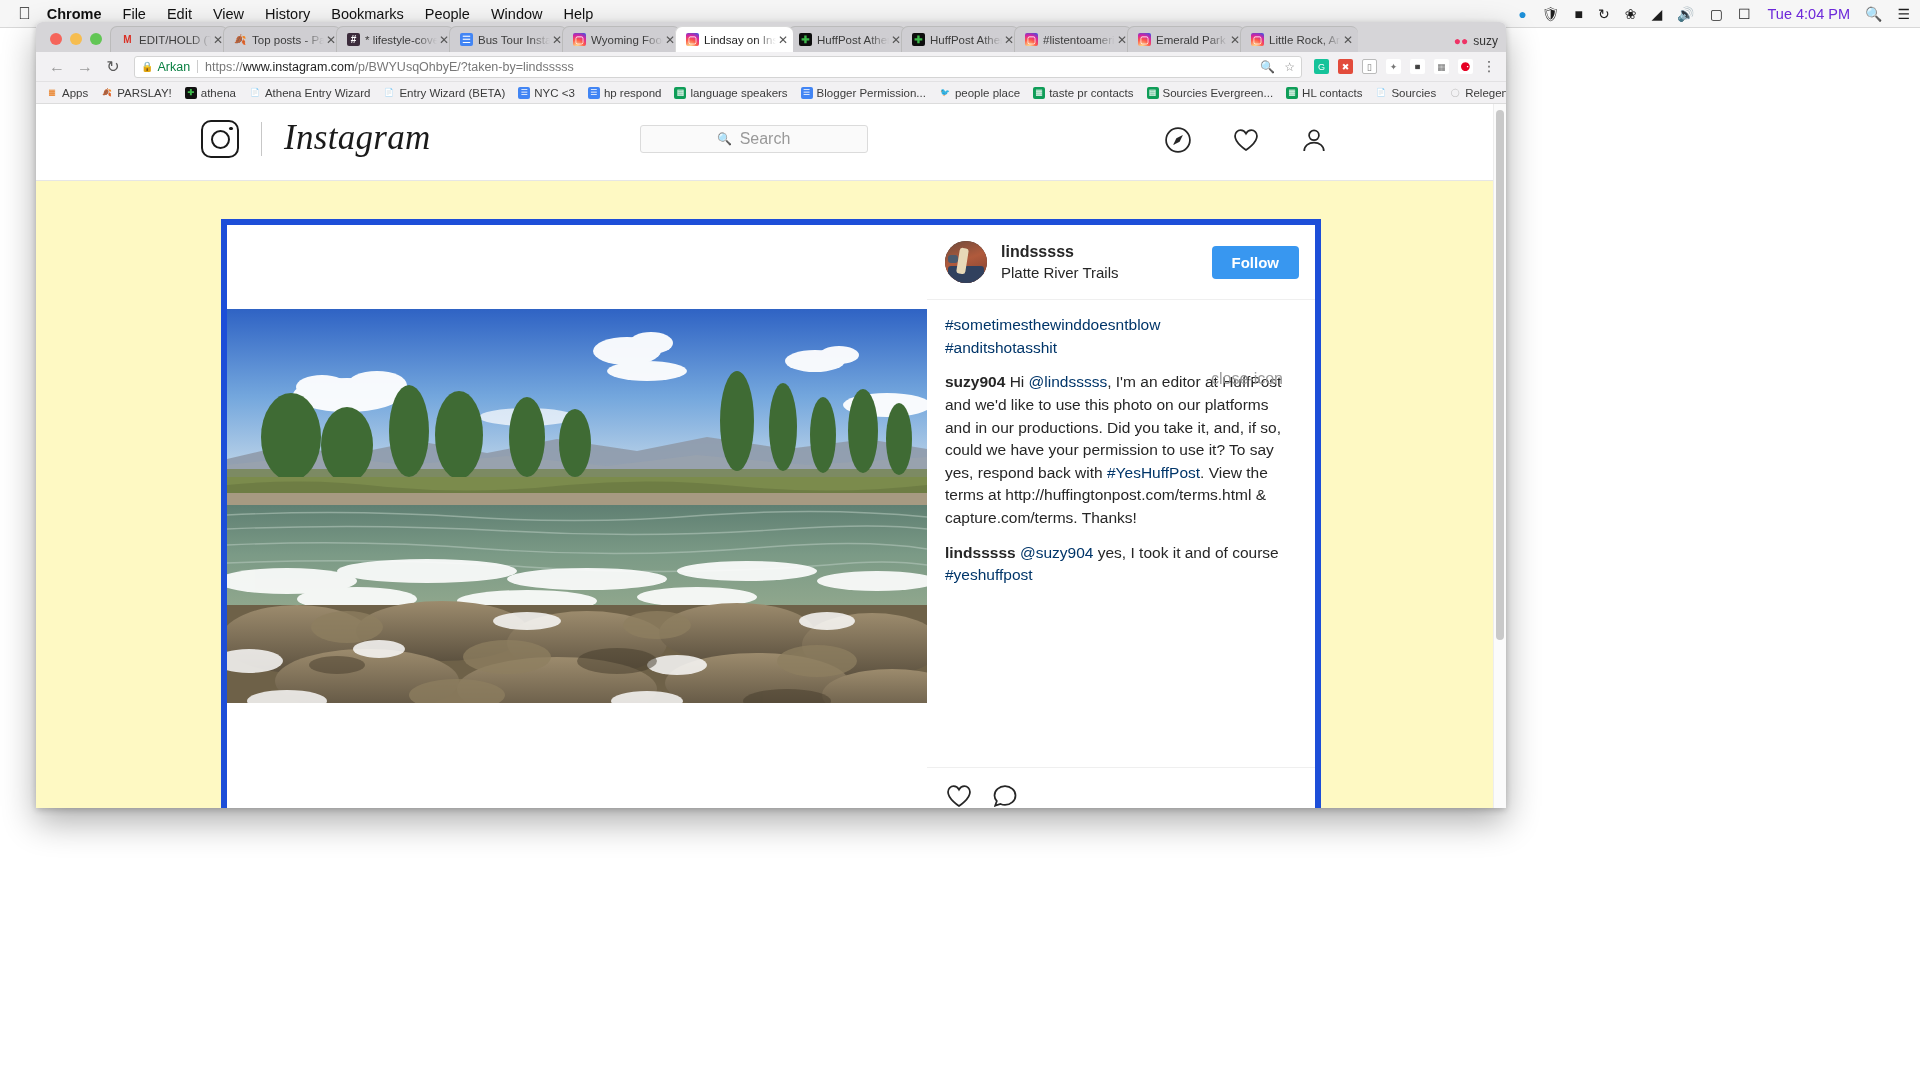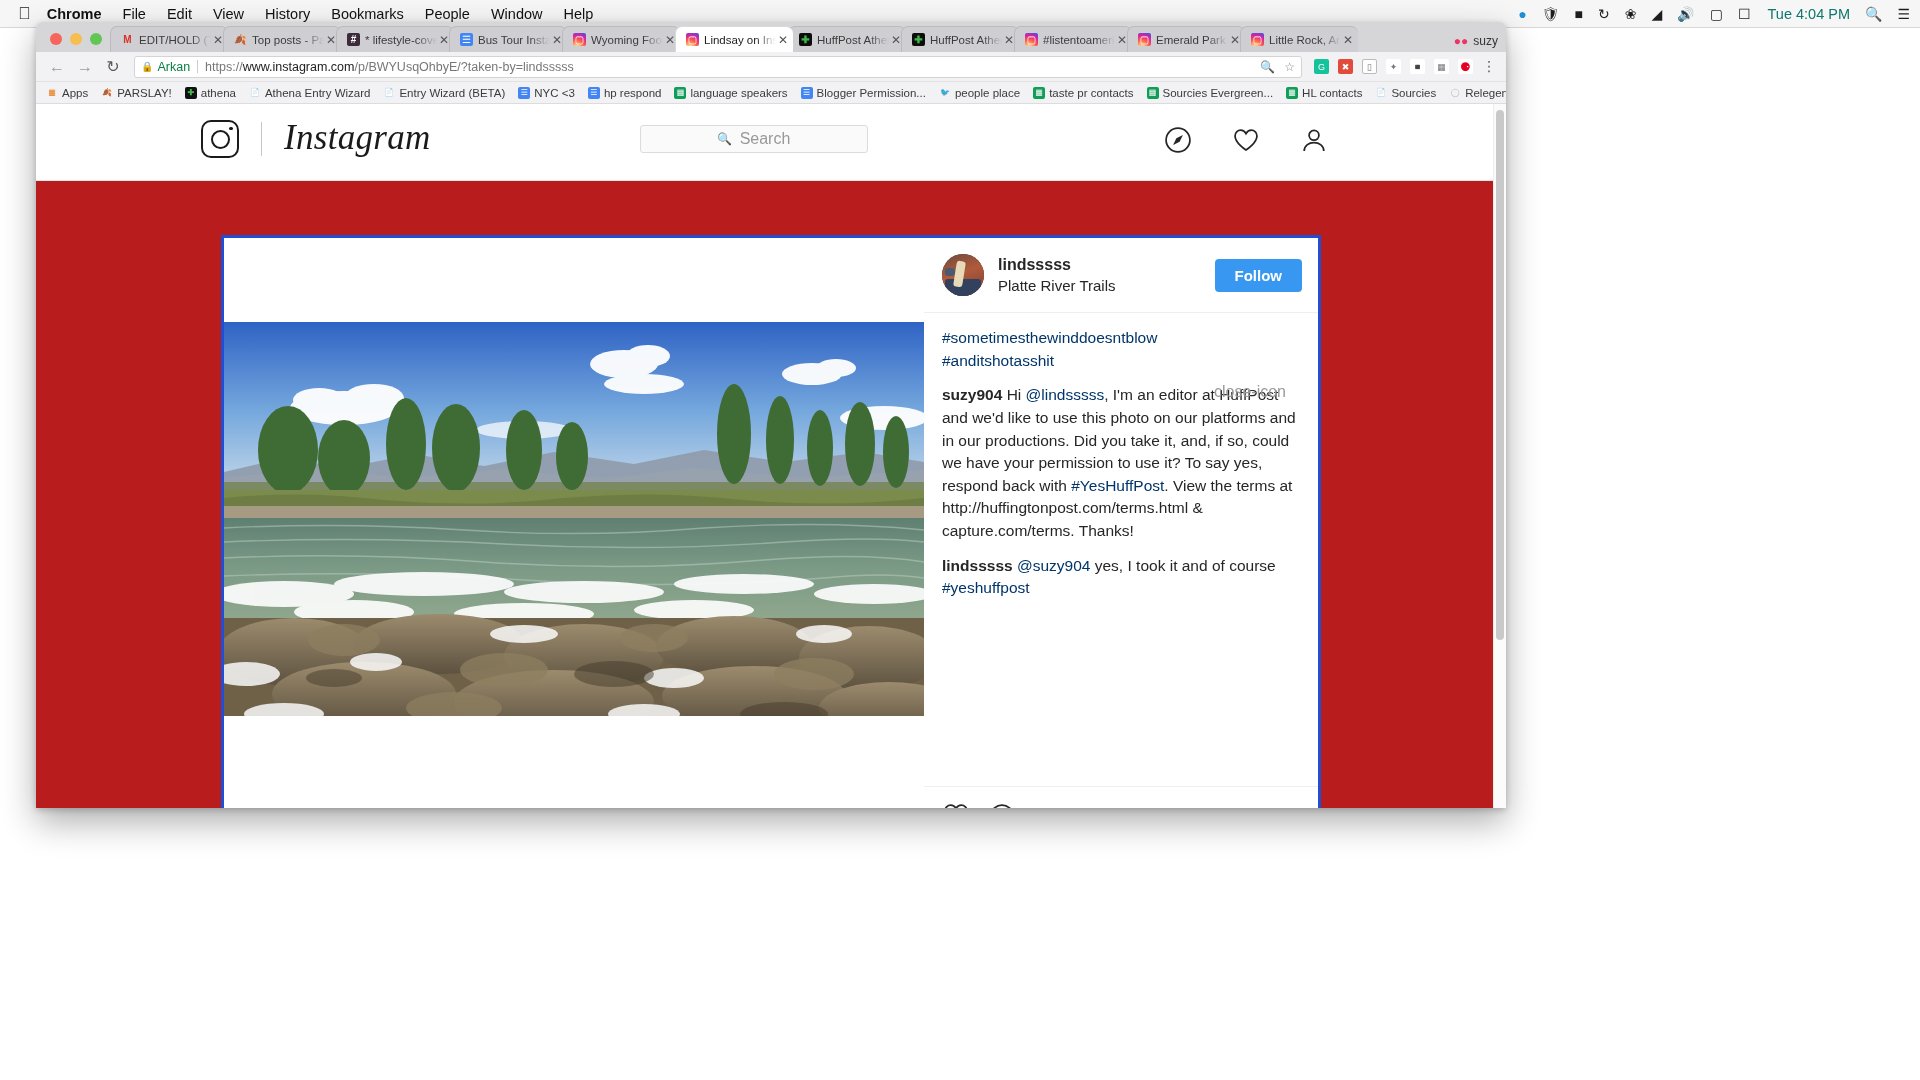--- a/index.html
+++ b/index.html
@@ -15,21 +15,21 @@
   .macbar {
     position:absolute; top:0; left:0; width:1920px; height:28px;
     background:#f6f6f6; display:flex; align-items:center;
     border-bottom:1px solid #d8d8d8;
   }
   .macbar .apple { margin-left:18px; margin-right:16px; font-size:17px; line-height:1; color:#1a1a1a; }
   .macbar .mi { font-size:14.5px; color:#111; margin-right:21px; white-space:nowrap; }
   .macbar .mi.bold { font-weight:bold; }
   .macbar-right { position:absolute; right:0; top:0; height:28px; display:flex; align-items:center; padding-right:10px; }
   .macbar-right .ic { margin-left:15px; font-size:14px; color:#1d1d1d; display:flex; align-items:center; }
-  .macbar-right .clock { margin-left:17px; font-size:14.5px; color:#0f766e; white-space:nowrap;}
+  .macbar-right .clock { margin-left:17px; font-size:14.5px; color:#6d28d9; white-space:nowrap;}
 
   
   .chrome-win {
     position:absolute; left:36px; top:22px; width:1470px; height:786px;
     background:#fff;
     box-shadow:0 14px 34px rgba(0,0,0,0.32), 0 2px 6px rgba(0,0,0,0.2);
     border-radius:6px 6px 0 0;
     overflow:hidden;
   }
 
@@ -105,21 +105,21 @@
   .bi-grid{ color:#e8710a; font-size:11px;}
   .bi-leaf{ color:#3a8a33; font-size:10px;}
   .bi-hp{ background:#111; color:#3db84a; font-weight:bold; font-size:9px;}
   .bi-page{ color:#9aa0a6; font-size:10px;}
   .bi-doc{ background:#4285f4; color:#fff; font-size:7px;}
   .bi-sheet{ background:#0f9d58; color:#fff; font-size:7px;}
   .bi-bird{ color:#222; font-size:10px;}
   .bi-circ{ color:#b8b8b8; font-size:10px;}
 
   
-  .page { position:relative; height:704px; background:#b91c1c; overflow:hidden;}
+  .page { position:relative; height:704px; background:#fef9c3; overflow:hidden;}
   .ig-nav { height:77px; background:#fff; border-bottom:1px solid #e6e6e6; position:relative;}
   .ig-nav-inner { position:relative; width:100%; height:100%; }
   .ig-logo { position:absolute; left:165px; top:15px; display:flex; align-items:center; }
   .ig-cam {
     width:38px; height:38px; border:2.6px solid #1a1a1a; border-radius:10px;
     display:flex; align-items:center; justify-content:center; position:relative;
   }
   .ig-cam:before { content:""; width:15px; height:15px; border:2.6px solid #1a1a1a; border-radius:50%; }
   .ig-cam:after { content:""; position:absolute; top:4.5px; right:4.5px; width:3.6px; height:3.6px; background:#1a1a1a; border-radius:50%;}
   .ig-div { width:1px; height:34px; background:#c7c7c7; margin:0 22px; }
@@ -132,21 +132,21 @@
     border:1px solid #dbdbdb; background:#fafafa; border-radius:3px;
     display:flex; align-items:center; justify-content:center;
   }
   .ig-search .mag { font-size:12px; color:#9a9a9a; margin-right:7px; }
   .ig-search .ph { font-size:16px; color:#999; }
   .ig-icons { position:absolute; right:178px; top:22px; display:flex; align-items:center; gap:40px;}
   .ig-icons svg { display:block; }
 
   .post-wrap { position:relative; padding-top:38px; }
   .post {
-    width:1100px; margin:16px auto; background:#fff; border:3px solid #1d4ed8;
+    width:1100px; margin:0 auto; background:#fff; border:6px solid #1d4ed8;
     display:flex; height:708px;
   }
   .post-media { width:700px; background:#fff; position:relative; }
   .photo { position:absolute; left:0; top:84px; width:700px; height:394px; overflow:hidden; }
 
   .post-side { flex:1; display:flex; flex-direction:column; padding:0; position:relative; }
   .side-head { display:flex; align-items:center; padding:16px 16px 16px 18px; border-bottom:1px solid #efefef;}
   .avatar {
     width:42px; height:42px; border-radius:50%; overflow:hidden; flex:0 0 42px; margin-right:14px;
     position:relative; background:#3a2b2b;

